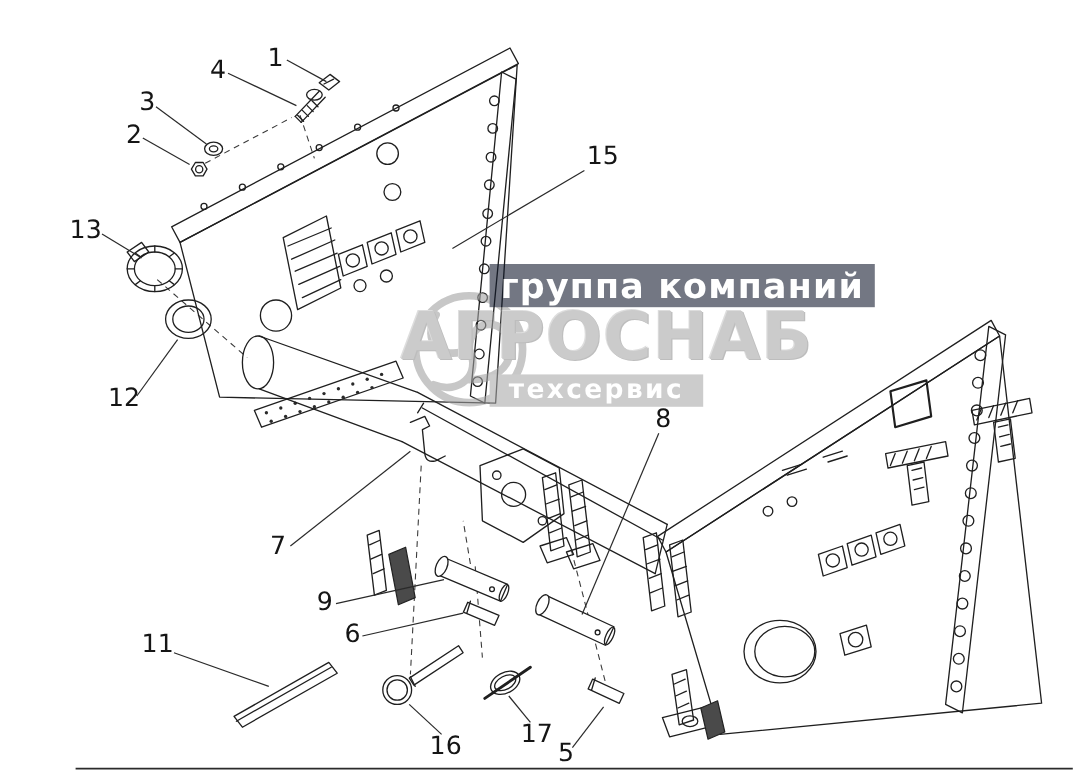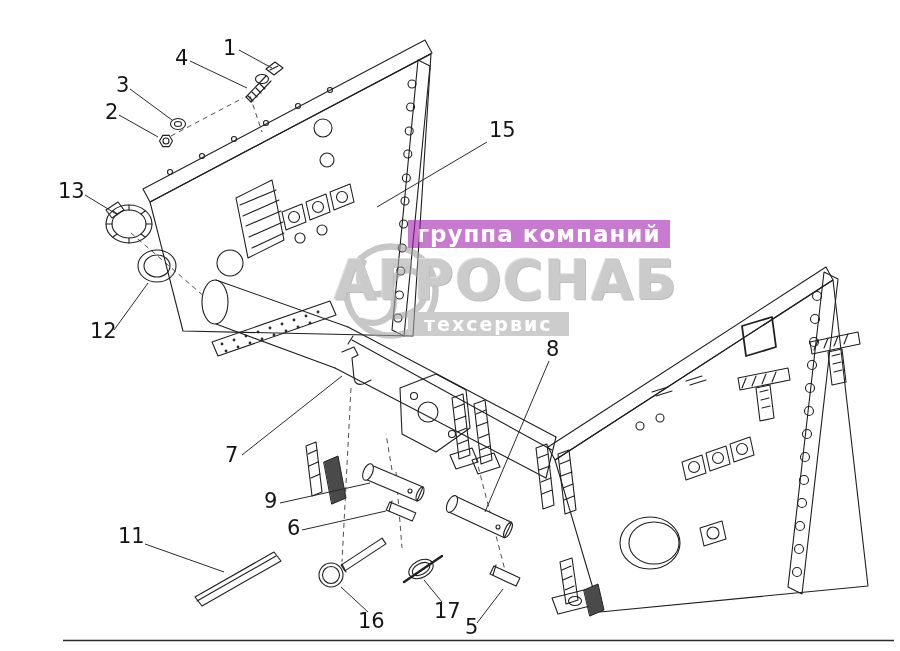--- a/index.html
+++ b/index.html
@@ -10,27 +10,27 @@
   .dash{stroke:#3a3a3a;stroke-width:0.9;stroke-dasharray:5 4;fill:none;}
   .dark{fill:#4a4a4a;stroke:#222;stroke-width:1;}
   .dot{fill:#2a2a2a;stroke:none;}
   .wf{fill:#ffffff;}
   .callout-num{font-family:"DejaVu Sans",sans-serif;font-size:21px;fill:#151515;}
   .leader{stroke:#2a2a2a;stroke-width:1;}
 
   .watermark{position:absolute;left:320px;top:212px;width:370px;height:150px;
              opacity:.58;pointer-events:none;z-index:3;}
   .wm-swirl{position:absolute;left:18px;top:26px;width:106px;height:106px;}
-  .wm-top{position:absolute;left:88px;top:8px;background:#a21caf;color:#fff;
-          font-weight:bold;font-size:23px;padding:1px 9px;letter-spacing:1px;white-space:nowrap;}
+  .wm-top{position:absolute;left:88px;top:8px;background:#0f172a;color:#fff;
+          font-weight:bold;font-size:29px;padding:1px 9px;letter-spacing:1px;white-space:nowrap;}
   .wm-mid{position:absolute;left:14px;top:36px;color:#a6a6a6;font-weight:bold;font-size:55px;
           letter-spacing:1px;white-space:nowrap;
           text-shadow:1px 1px 0 #8f8f8f,-1px -1px 0 #c6c6c6;text-align:center;}
   .wm-bottom{position:absolute;left:88px;top:100px;background:#a8a8a8;color:#fff;
-          font-weight:bold;font-size:19px;padding:1px 16px;letter-spacing:2px;white-space:nowrap;}
+          font-weight:bold;font-size:22px;padding:1px 16px;letter-spacing:2px;white-space:nowrap;}
 </style>
 </head>
 <body>
 
 <div class="stage">
 
   <svg class="drawing" width="900" height="651" viewBox="0 0 900 651">
 
     <g>
       <line class="dash" x1="171" y1="136" x2="243" y2="98"></line>

